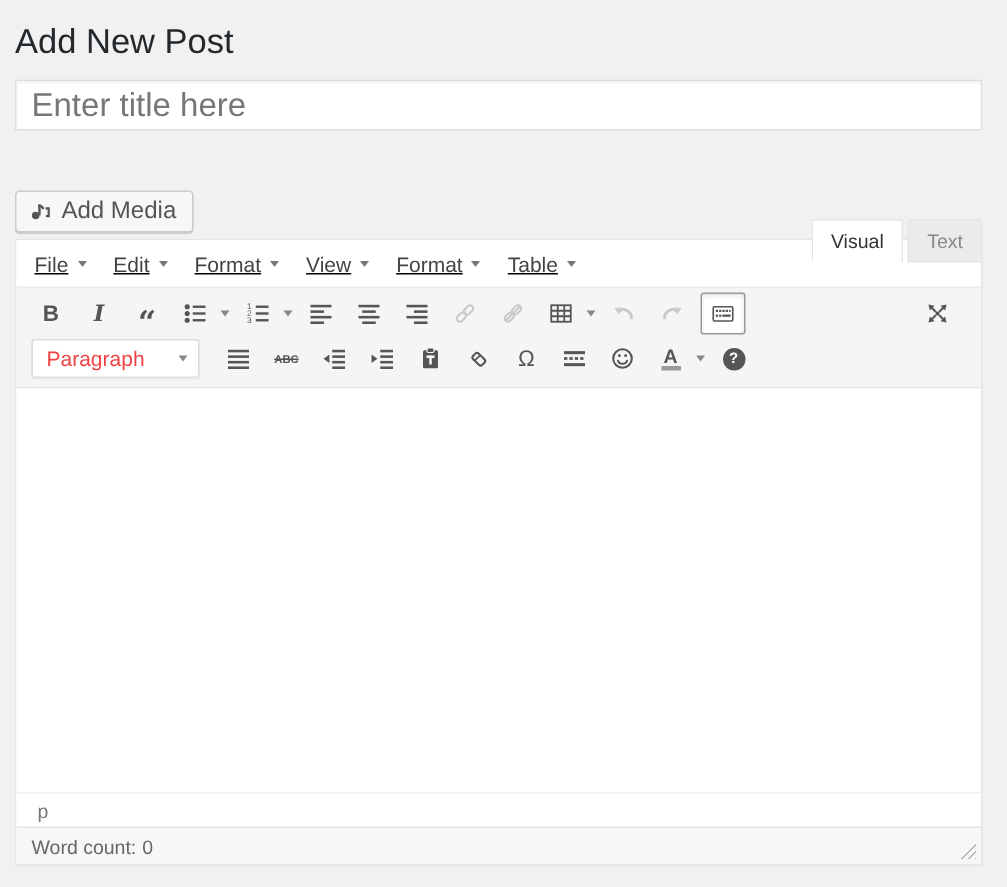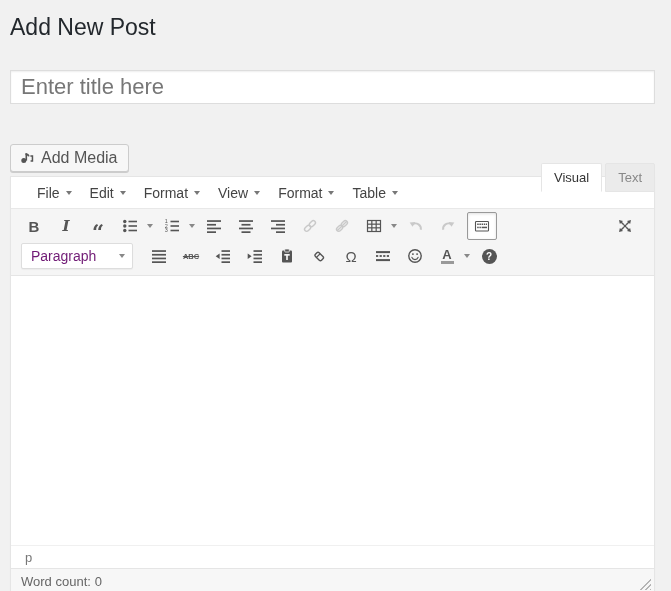--- a/index.html
+++ b/index.html
@@ -8,21 +8,21 @@
     width:671px; height:591px; overflow:hidden;
     background:#f1f1f1;
     font-family:"Liberation Sans", sans-serif;
     -webkit-font-smoothing:antialiased;
   }
   .wrap { padding:13px 16px 0 10px; }
 
   h1.page-title { margin:0; font-size:23px; font-weight:400; line-height:29px; color:#23282d; }
 
   .title-input {
-    display:block; margin-top:28px; width:100%; height:34px;
+    display:block; margin-top:11px; width:100%; height:34px;
     font-size:22px; padding:2px 10px; border:1px solid #ddd; background:#fff;
     box-shadow:inset 0 1px 2px rgba(0,0,0,.07); color:#333; outline:none;
     font-family:"Liberation Sans", sans-serif;
   }
   .title-input::placeholder { color:#777; opacity:1; }
 
   .media-row { margin-top:40px; display:flex; justify-content:space-between; align-items:flex-end; }
   .add-media-btn {
     display:inline-flex; align-items:center; gap:6px; height:28px; padding:0 10px 1px 8px;
     background:#f7f7f7; border:1px solid #ccc; border-radius:3px; color:#555;
@@ -35,21 +35,21 @@
   .tab {
     height:29px; padding:0 12px 1px; font-size:13px; cursor:pointer;
     border:1px solid #e5e5e5; border-radius:2px 2px 0 0;
     background:#ebebeb; color:#888; position:relative; top:16px;
     font-family:"Liberation Sans", sans-serif;
   }
   .tab.active { background:#fff; color:#333; border-bottom-color:#fff; }
 
   .editor { border:1px solid #e5e5e5; background:#fff; box-shadow:0 1px 1px rgba(0,0,0,.04); position:relative; z-index:1; }
 
-  .menubar { display:flex; align-items:stretch; background:#fff; border-bottom:1px solid #e8e8e8; padding:0 17px; height:32px; }
+  .menubar { display:flex; align-items:stretch; background:#fff; border-bottom:1px solid #e8e8e8; padding:0 3px; height:32px;text-decoration:underline; }
   .menu-item { display:flex; align-items:center; gap:6px; padding:0 9px; font-size:14px; color:#444; cursor:pointer; }
 
   .toolbar-area { background:#f5f5f5; border-bottom:1px solid #e5e5e5; padding:2px 0 4px; }
   .toolbar { display:flex; align-items:center; height:30px; padding:0 7px; }
 
   .btn {
     min-width:26px; height:26px; display:inline-flex; align-items:center; justify-content:center;
     color:#555; margin:0 3px; background:transparent; border:1px solid transparent; padding:0;
     cursor:pointer; font-family:"Liberation Sans", sans-serif;
   }
@@ -58,21 +58,21 @@
   .btn-group .btn { margin:0; }
   .caret { width:0; height:0; border-left:3.5px solid transparent; border-right:3.5px solid transparent; border-top:4px solid #888; margin-left:4px; }
   .menu-item .caret { border-top-color:#777; margin-left:0; }
 
   .btn.kbd-active { border:1px solid #999; background:#fff; border-radius:2px; box-shadow:inset 0 1px 3px rgba(0,0,0,.12); width:30px; height:28px; }
   .dfw { margin-left:auto; margin-right:9px; }
 
   .para-select {
     width:112px; height:26px; display:flex; align-items:center; justify-content:space-between;
     background:#fff; border:1px solid #ddd; border-radius:2px; padding:0 7px 0 9px;
-    font-size:14px; color:#701a75; margin:0 10px 0 3px; cursor:pointer;
+    font-size:14px; color:#ef4444; margin:0 10px 0 3px; cursor:pointer;
     box-shadow:0 1px 1px rgba(0,0,0,.04);
   }
 
   .content-area { height:269px; background:#fff; cursor:text; }
 
   .path-bar { height:23px; display:flex; align-items:center; padding:0 14px; border-top:1px solid #f0f0f0; background:#fff; }
   .path-item { font-size:13px; color:#777; cursor:pointer; }
 
   .word-bar {
     height:25px; background:#f7f7f7; border-top:1px solid #e5e5e5;

